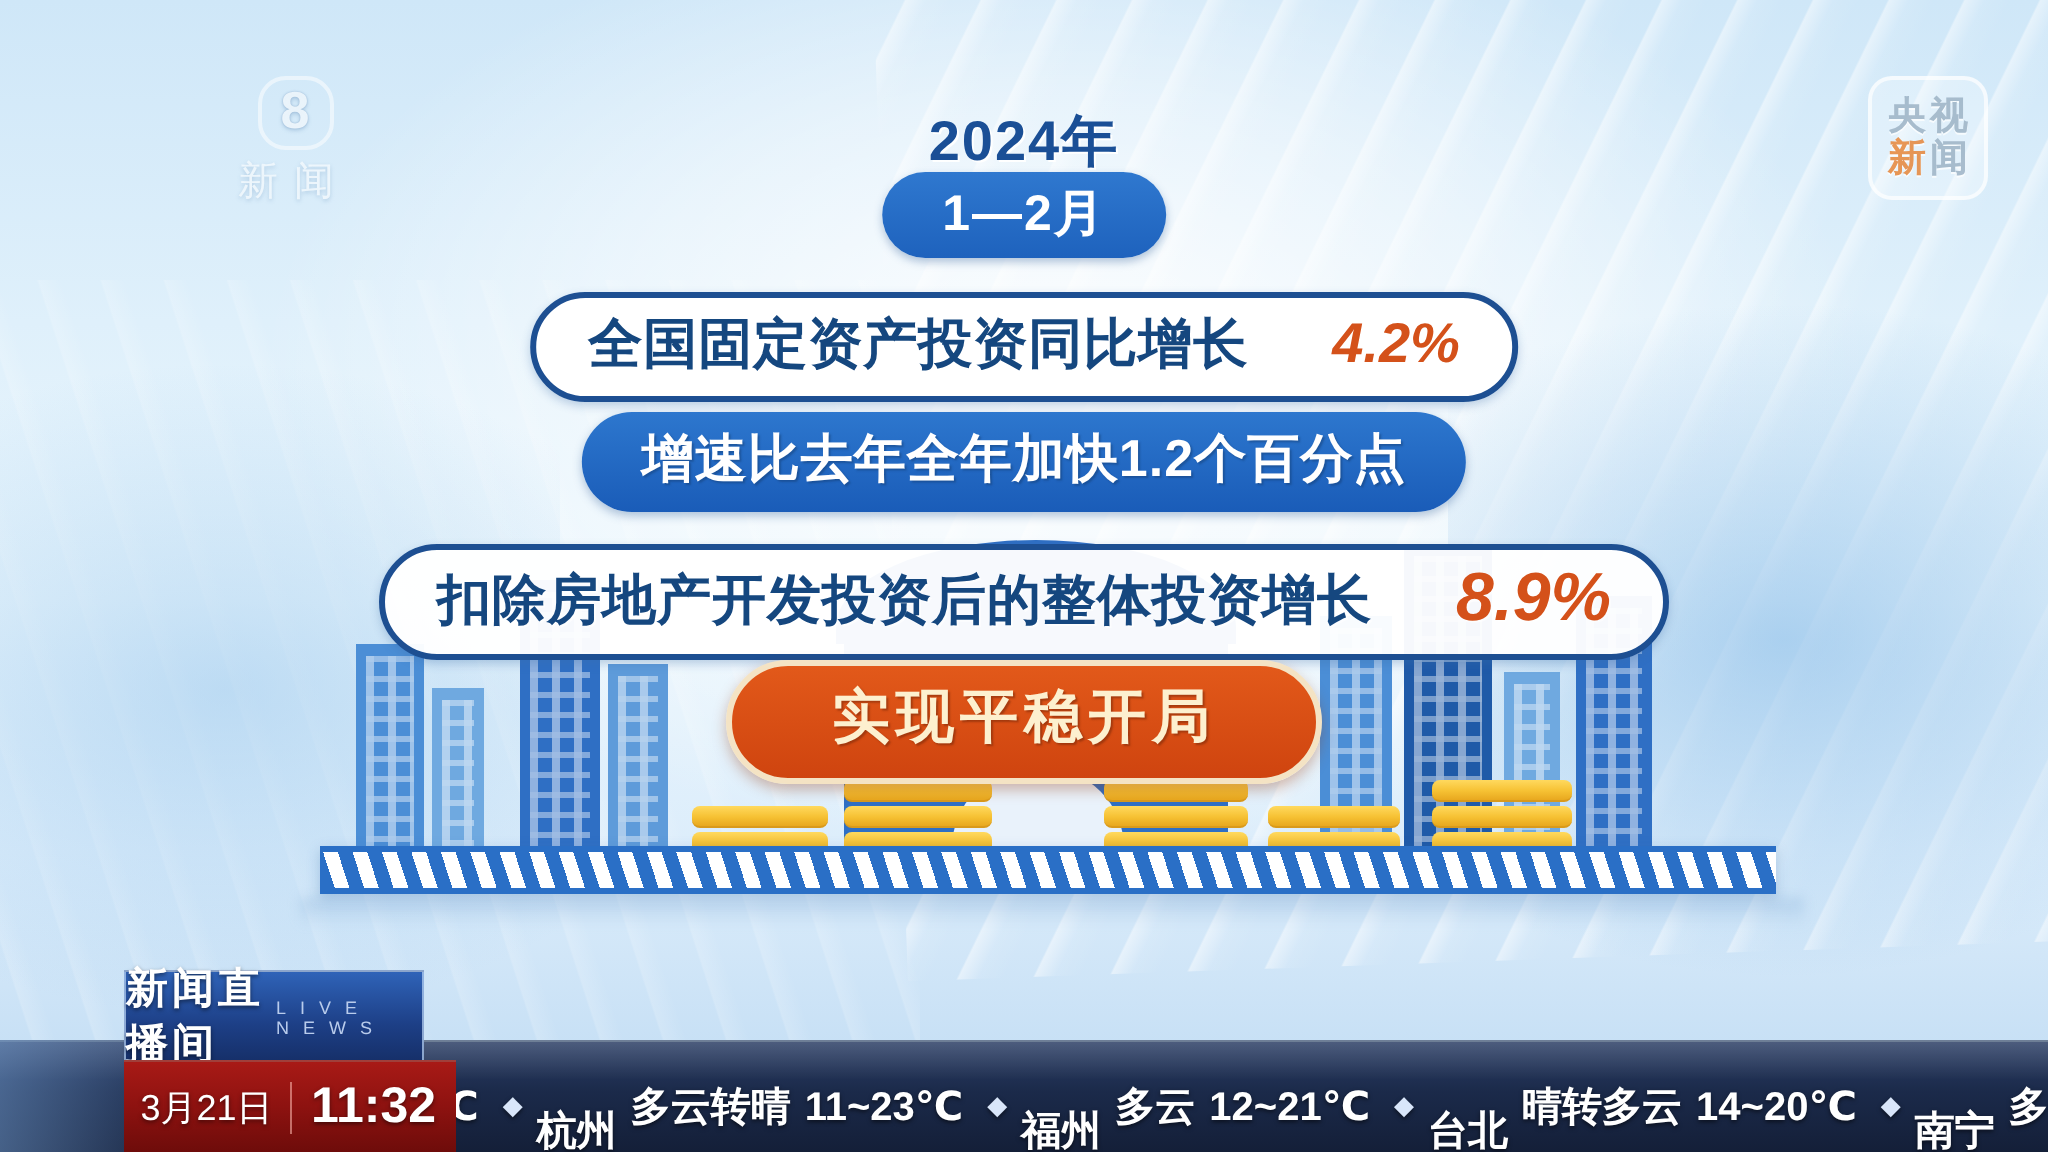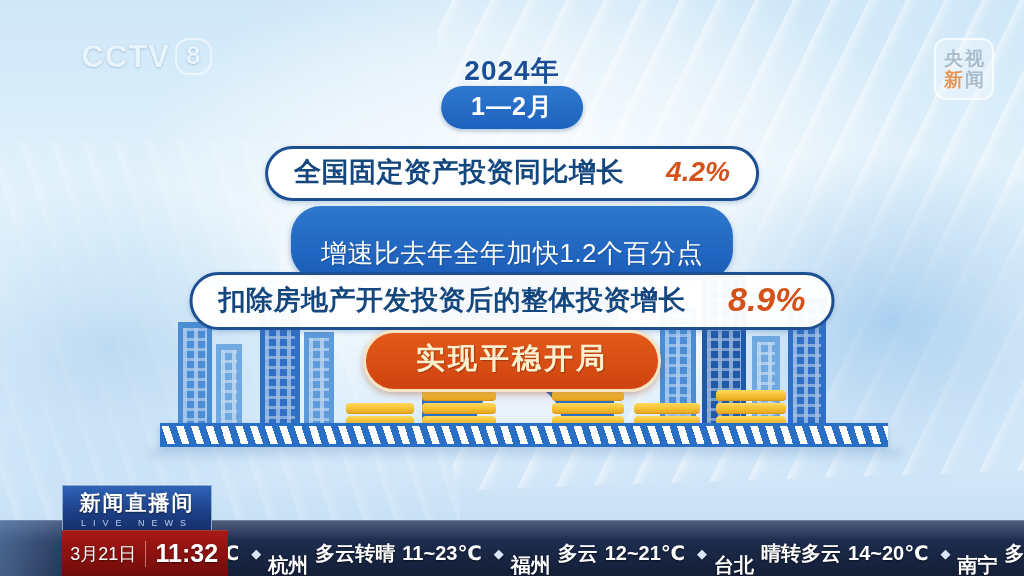--- a/index.html
+++ b/index.html
@@ -162,23 +162,22 @@
     background:linear-gradient(180deg,#e2591a 0%,#cf440f 100%);
     border:3px solid #f4e3c4;
     border-radius:34px;
     box-shadow:0 3px 7px rgba(150,60,20,.35);
   }
   .txt-navy {
     color:#15477f; font-weight:bold;
     text-shadow:1px 1px 0 rgba(255,255,255,.6);
   }
   .txt-white {
-    color:#ffffff; font-weight:normal;
+    color:#ffffff; font-weight:bold;
     text-shadow:1px 1px 1px rgba(20,60,110,.45);
-    margin-top:24px;
   }
   .txt-cream {
     color:#fdf0cf; font-weight:bold;
     text-shadow:1px 1px 1px rgba(120,40,10,.55);
   }
   .num-orange {
     color:#d4511a; font-weight:bold; font-style:italic;
     text-shadow:1px 1px 0 rgba(255,255,255,.5);
   }
 
@@ -204,21 +203,21 @@
     border-top:1px solid rgba(160,190,225,.45);
   }
   #lt-sheen {
     position:absolute; left:0; bottom:36px; width:1024px; height:20px;
     background:linear-gradient(180deg, rgba(255,255,255,.16), rgba(255,255,255,0));
   }
   #program-logo {
     position:absolute; left:62px; bottom:45px; width:150px; height:46px;
     background:linear-gradient(180deg,#2f63b8 0%,#1d3f86 60%,#16306a 100%);
     border:1px solid rgba(190,215,245,.7);
-    display:flex; flex-direction:column; align-items:center; justify-content:center;
+    display:flex; align-items:center; justify-content:center;
   }
   #program-logo .pl-title {
     font-size:21px; font-weight:bold; color:#ffffff; letter-spacing:2px;
     text-shadow:0 1px 2px rgba(0,0,0,.5);
   }
   #program-logo .pl-sub {
     font-size:9px; color:#b9ccec; letter-spacing:7px; margin-top:1px;
   }
   #datetime-box {
     position:absolute; left:62px; bottom:0; height:46px; width:166px;
@@ -262,23 +261,23 @@
 <div id="broadcast-frame">
 
   <div class="bg-glow"></div>
   <div class="bg-streaks"></div>
   <div class="bg-streaks-2"></div>
   <div class="bg-corner-blue"></div>
   <div class="bg-left-blue"></div>
 
   <div id="channel-logo">
     <div class="cctv-row">
-      <span>CCTV</span>
       <span class="cctv-13">8</span>
     </div>
+    <div class="cctv-sub">新闻</div>
   </div>
 
   <div id="corner-watermark">
     <div class="wm-row">
       <span class="wm-ch">央</span>
       <span class="wm-ch">视</span>
     </div>
     <div class="wm-row">
       <span class="wm-ch accent">新</span>
       <span class="wm-ch">闻</span>

